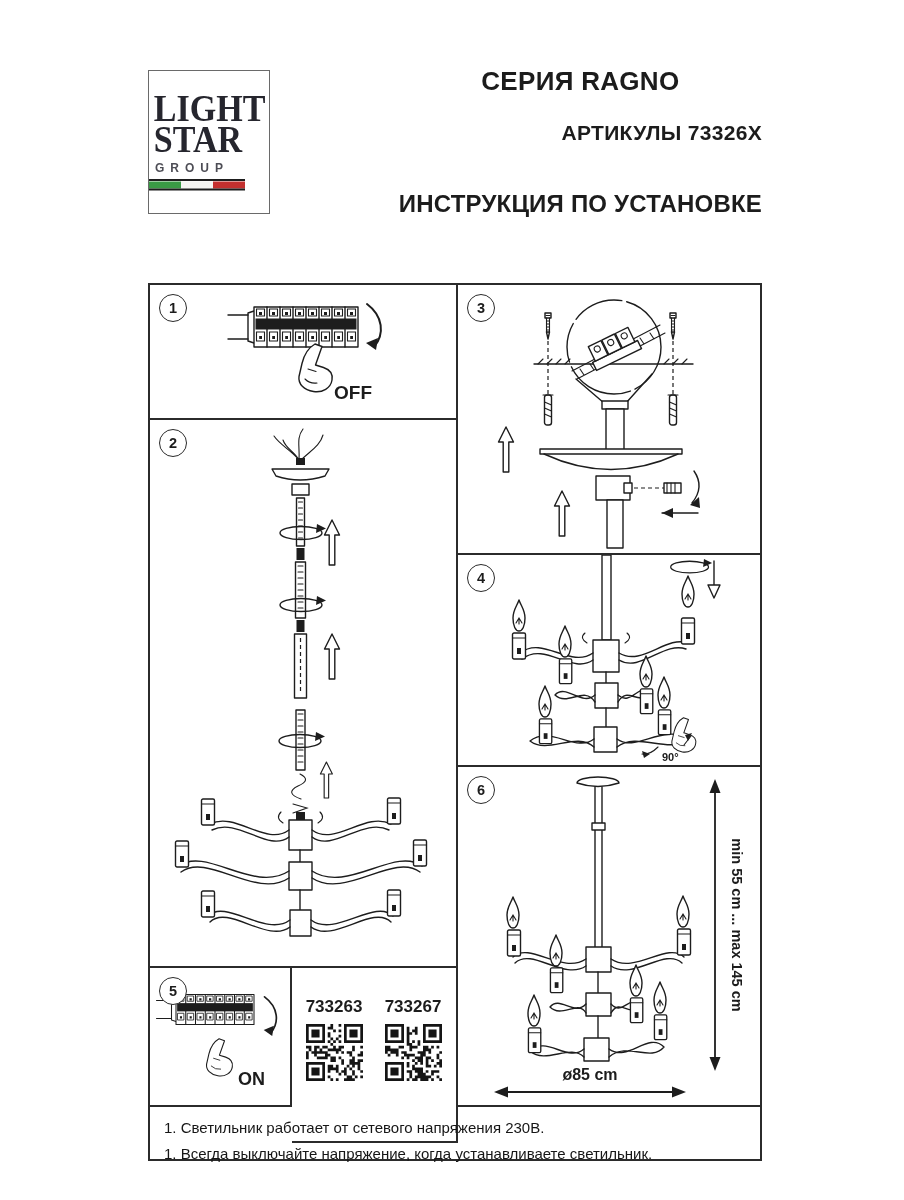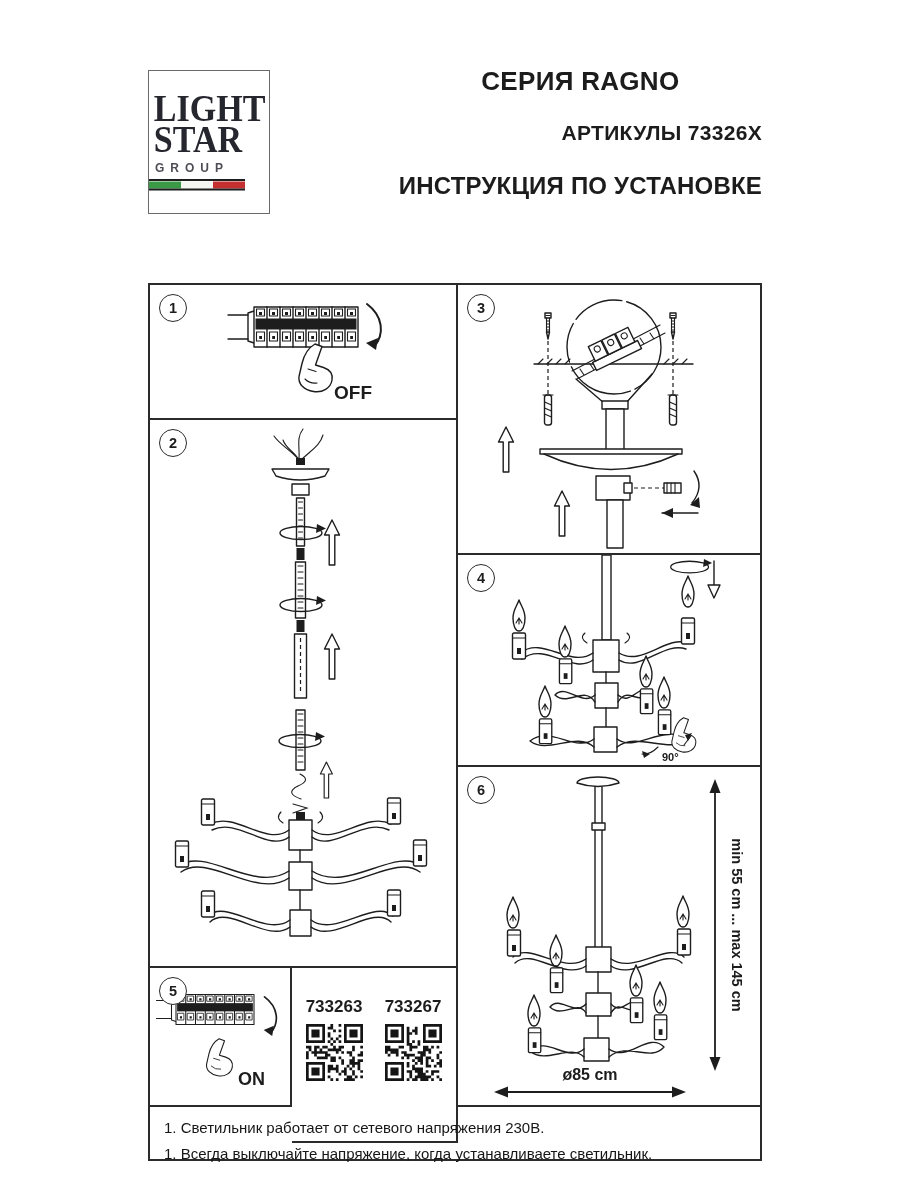--- a/index.html
+++ b/index.html
@@ -10,21 +10,21 @@
             border:1.5px solid #6a6a6a;background:#fff;display:flex;flex-direction:column;
             justify-content:center;}
   .logo-word{font-family:"Liberation Serif",serif;font-weight:bold;font-size:37px;
              line-height:0.84;color:#26262e;transform:scaleX(0.92);}
   .logo-group{font-size:12px;letter-spacing:6px;padding-left:6px;color:#4d4d55;
               margin-top:6px;margin-bottom:4px;font-weight:bold;}
   
   .header-text{position:absolute;right:142px;top:66px;text-align:right;}
   .hdr-series{font-size:26px;font-weight:bold;letter-spacing:0.3px;text-align:center;}
   .hdr-articles{font-size:21px;font-weight:bold;margin-top:24px;letter-spacing:0.3px;}
-  .hdr-title{font-size:24px;font-weight:bold;line-height:1.3;margin-top:25px;letter-spacing:0.2px;}
+  .hdr-title{font-size:24px;font-weight:bold;line-height:1.3;margin-top:43px;letter-spacing:0.2px;}
   
   .frame{position:absolute;left:148px;top:283px;width:614px;height:878px;
          border:2px solid #2b2b2b;box-sizing:border-box;background:#fff;}
   .cell{position:absolute;box-sizing:border-box;}
   .br{border-right:2px solid #2b2b2b;}
   .bb{border-bottom:2px solid #2b2b2b;}
   .badge{position:absolute;left:9px;top:9px;width:26px;height:26px;border:1.7px solid #2b2b2b;
          border-radius:50%;display:flex;align-items:center;justify-content:center;
          font-size:14.5px;font-weight:bold;background:#fff;z-index:2;}
   .cell svg{position:absolute;left:0;top:0;}

